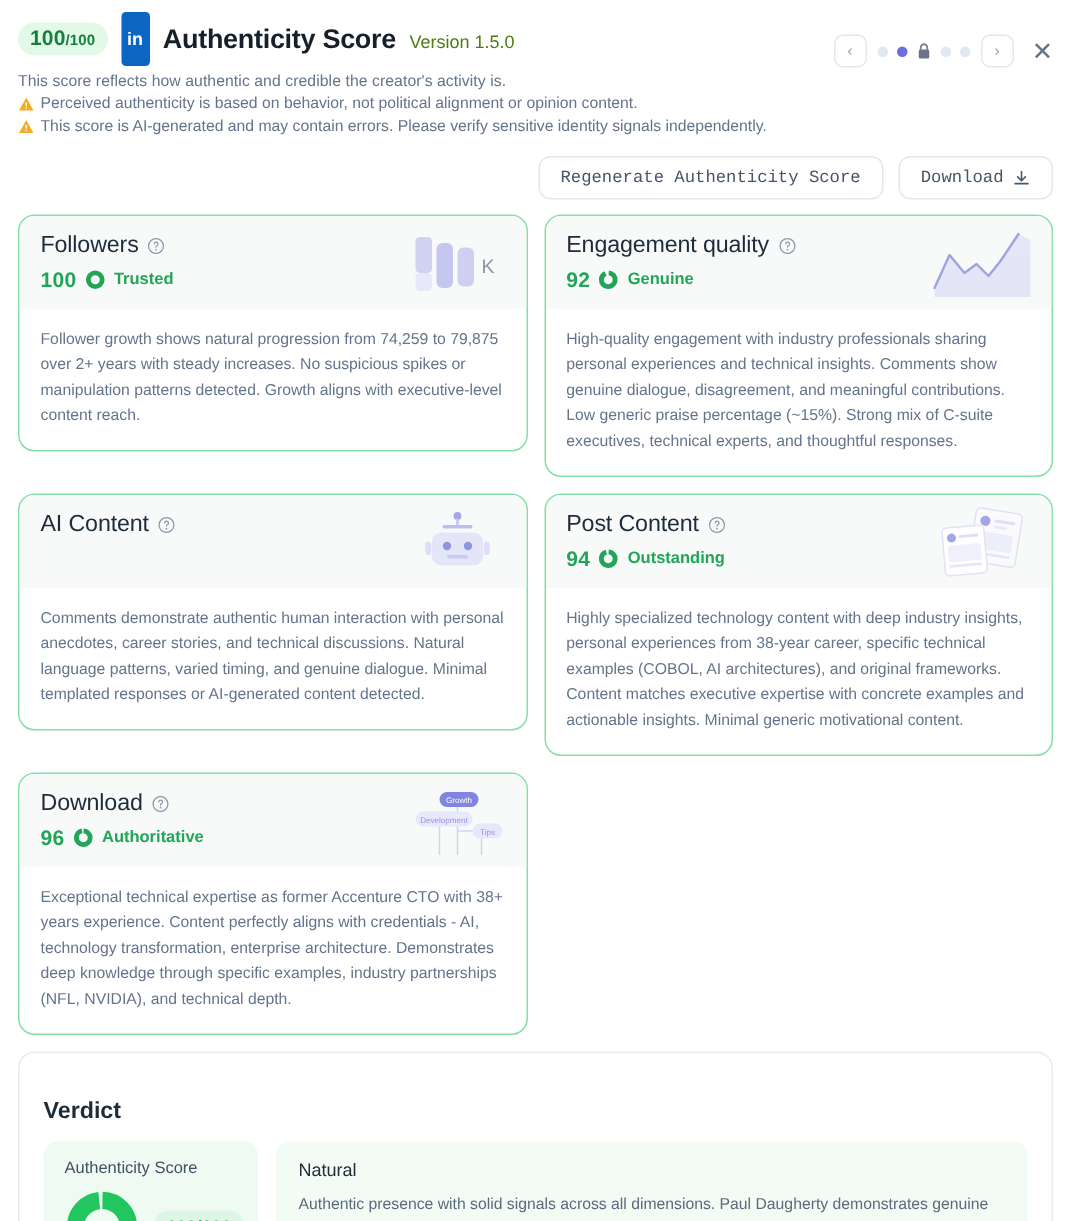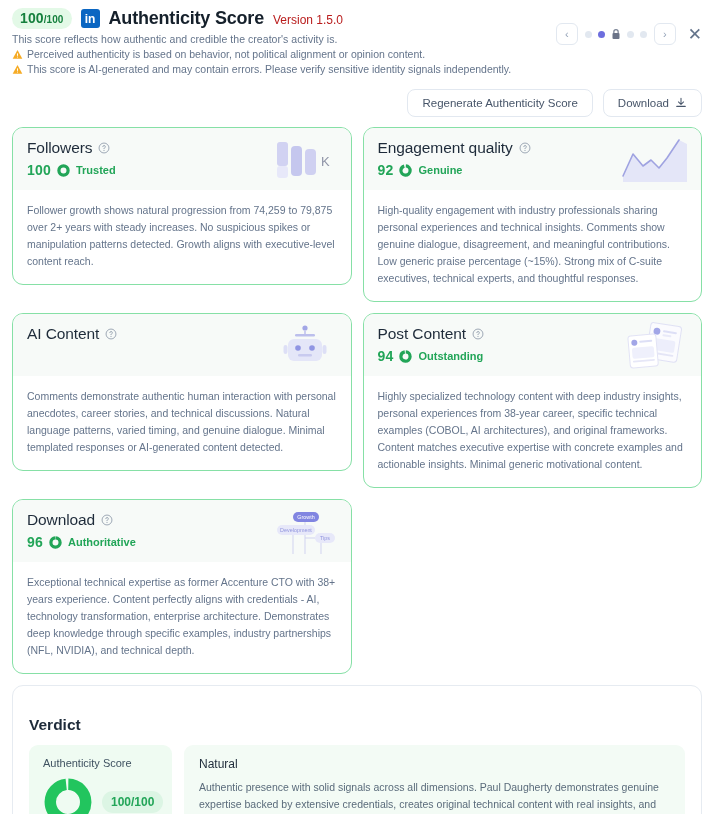--- a/index.html
+++ b/index.html
@@ -28,41 +28,41 @@
     border-radius: 11px;
     padding: 2px 8px 3px 8px;
     font-size: 14px;
     font-weight: 700;
     letter-spacing: .1px;
     line-height: 1.15;
     white-space: nowrap;
   }
   .score-pill .denom { font-size: 10px; font-weight: 700; }
   .li-icon {
-    width: 19px; height: 19px;
+    width: 19px; height: 36px;
     background: #0a66c2;
     border-radius: 3px;
     display: inline-flex;
     align-items: center;
     justify-content: center;
     color: #fff;
     font-size: 12px;
     font-weight: 700;
     font-family: "Liberation Sans", sans-serif;
     line-height: 1;
   }
   .app-title {
     font-size: 18px;
     font-weight: 700;
     color: #15202b;
     letter-spacing: -.2px;
   }
   .app-version {
     font-size: 12px;
-    color: #b91c1c;
+    color: #4d7c0f;
     font-weight: 400;
     padding-top: 3px;
   }
   .subtitle {
     font-size: 10.5px;
     color: #64748b;
     margin-top: 4px;
     letter-spacing: .05px;
   }
   .warn-line {
@@ -126,21 +126,21 @@
     border: 1px solid #e2e8f0;
     border-radius: 8px;
     background: #fff;
     padding: 7px 14px;
     font-size: 11.5px;
     color: #475569;
     cursor: pointer;
     display: inline-flex;
     align-items: center;
     gap: 6px;
-    font-family: Liberation Sans, sans-serif;
+    font-family: Liberation Mono, monospace;
     white-space: nowrap;
   }
 
   
   .grid {
     display: grid;
     grid-template-columns: 1fr 1fr;
     gap: 11px;
     padding: 0 12px;
     align-items: start;

